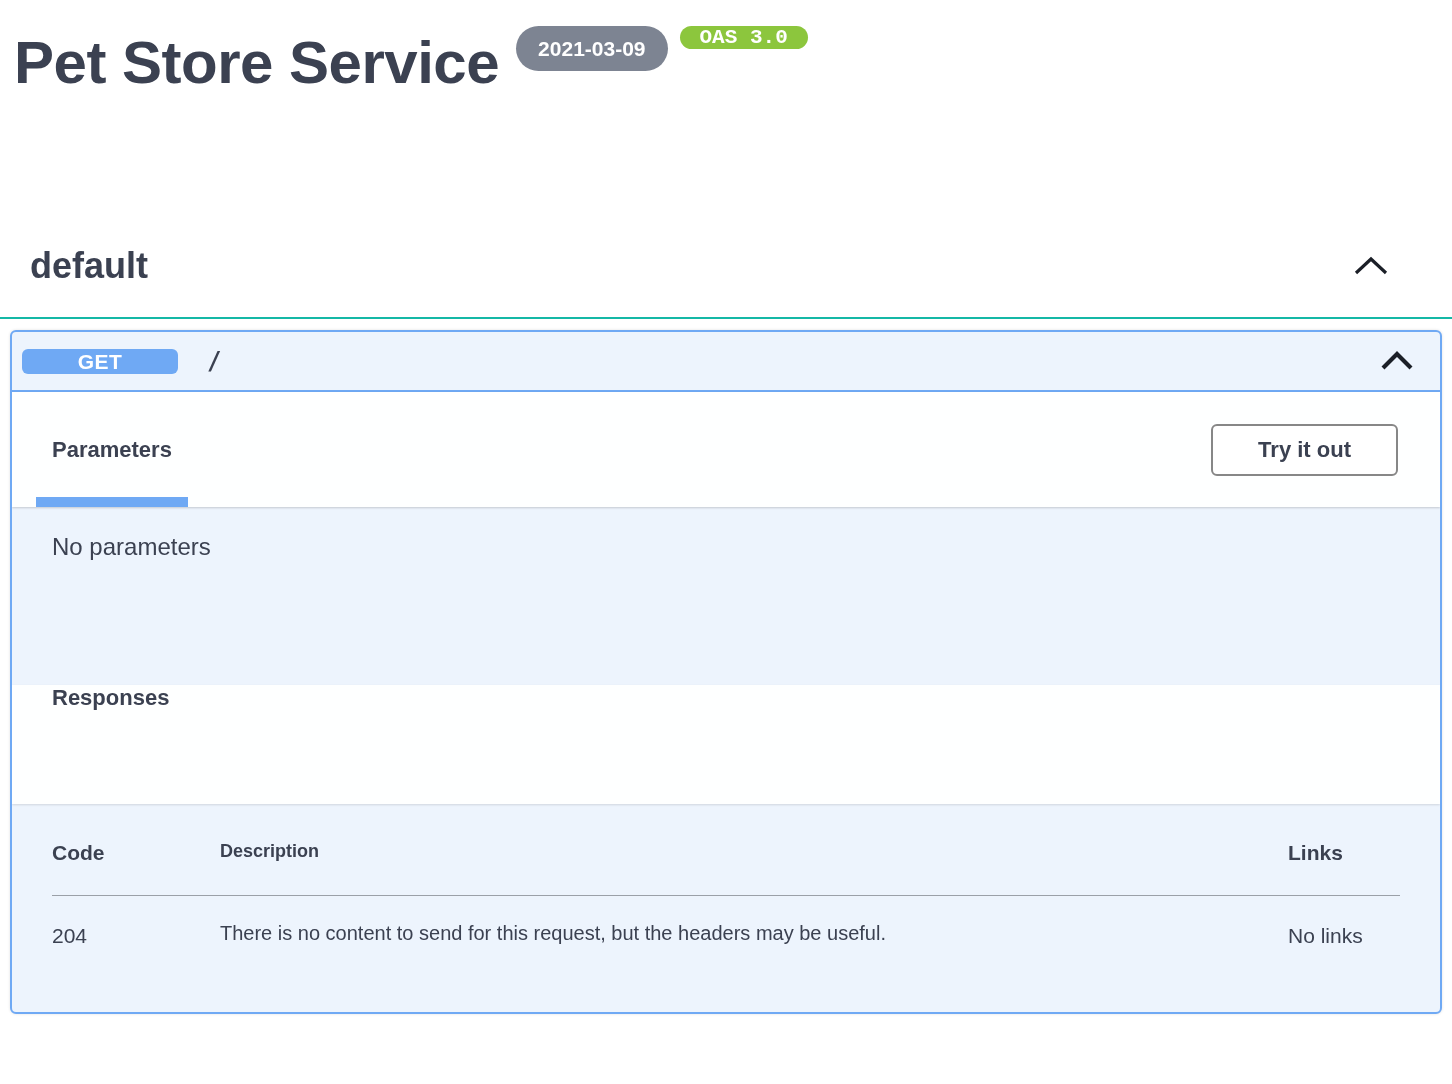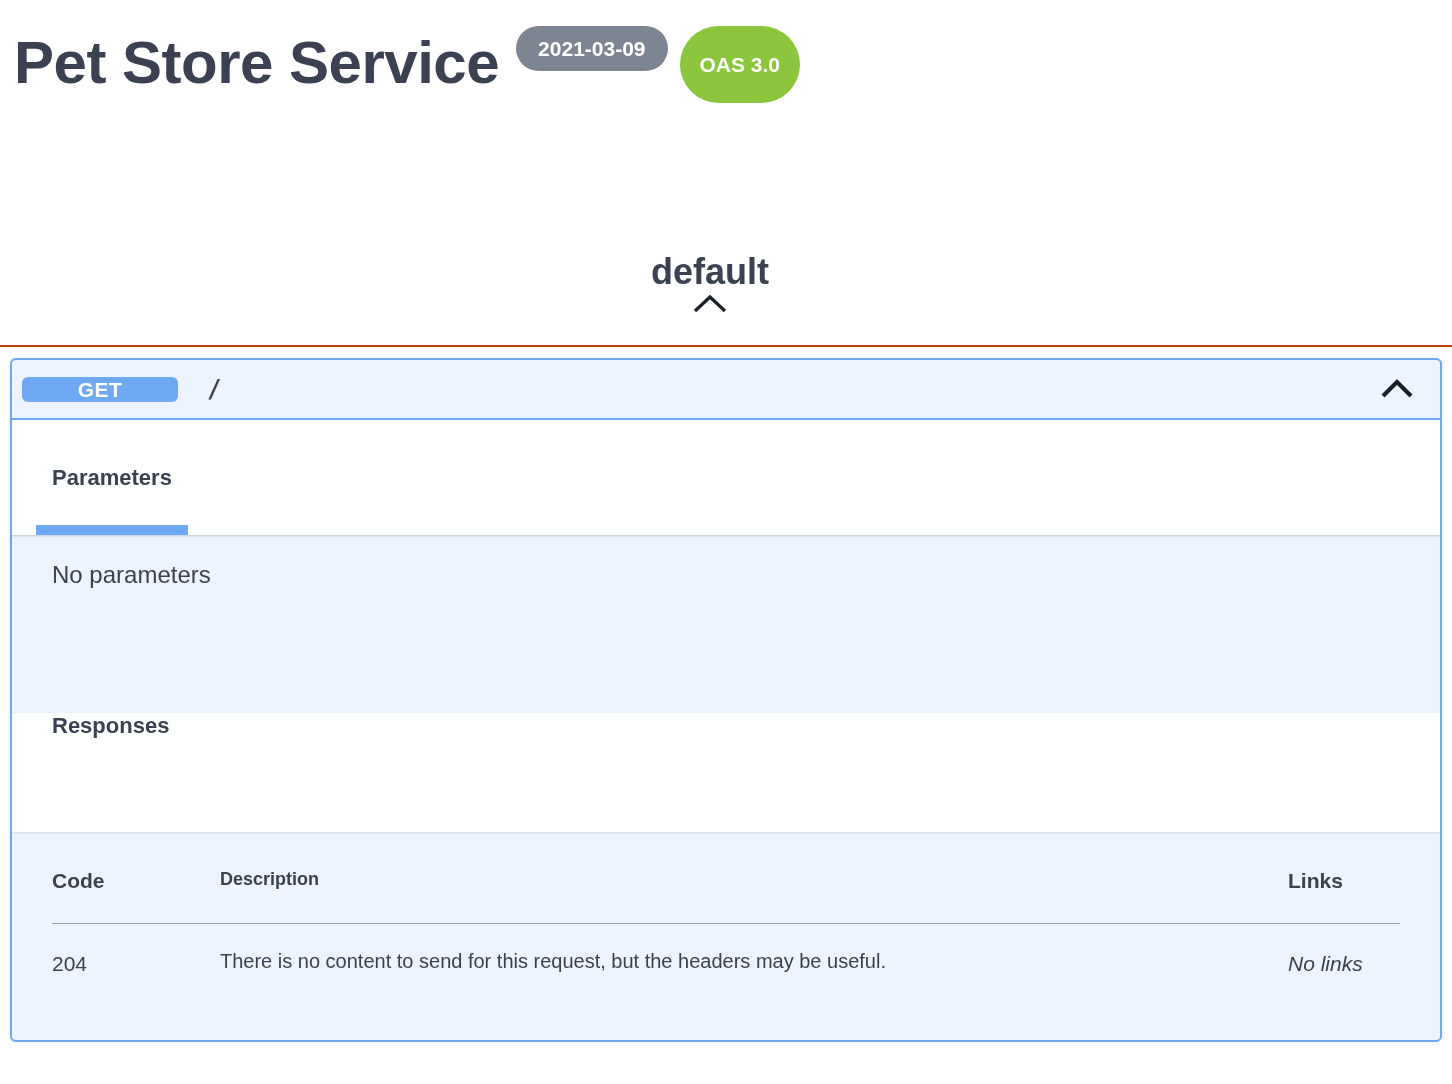--- a/index.html
+++ b/index.html
@@ -35,32 +35,31 @@
     margin-top: -2px;
     font-size: 21px;
     font-weight: 700;
     color: #ffffff;
     border-radius: 50px;
     padding: 12px 22px;
     line-height: 1;
     letter-spacing: 0;
   }
   .badge-version { background: var(--version-gray); margin-left: 17px; }
-  .badge-oas { background: var(--oas-green); margin-left: 12px; padding: 28px 20px; }
+  .badge-oas { background: var(--oas-green); margin-left: 12px; padding: 1px 20px; font-family: Liberation Mono, monospace; }
 
   
   .tag-header {
     margin-top: 148px;
     padding: 0 62px 30px 30px;
     display: flex;
     align-items: center;
     justify-content: space-between;
-    border-bottom: 2px solid #c2410c;
-    cursor: pointer;
-    flex-direction: column;
+    border-bottom: 2px solid #14b8a6;
+    cursor: pointer;
   }
   .tag-header h3 {
     margin: 0;
     font-size: 36px;
     font-weight: 700;
     color: var(--text-dark);
   }
   .chevron { display: block; }
 
   
@@ -182,21 +181,21 @@
   .responses-table th.th-code, .responses-table th.th-links { font-size: 21px; }
   .responses-table th.th-desc { font-size: 18px; }
   .responses-table td {
     padding: 28px 0 34px;
     vertical-align: top;
     font-size: 21px;
     color: var(--text-dark);
     margin-top: 18px;
   }
   .responses-table td.td-desc { font-size: 20px; padding-top: 26px; }
-  .responses-table td.td-links { font-style: italic; }
+  .responses-table td.td-links { }
 </style>
 </head>
 <body>
 
 <header class="info">
   <h1><span>Pet Store Service</span><span class="badge badge-version">2021-03-09</span><span class="badge badge-oas">OAS 3.0</span></h1>
 </header>
 
 <section>
   <div class="tag-header">
@@ -217,20 +216,21 @@
           <polyline points="4,18 18,4 32,18" fill="none" stroke="#1b1f27" stroke-width="4.2"></polyline>
         </svg>
       </span>
     </div>
 
     <div class="opblock-body">
       <div class="tab-header">
         <div class="tab-item active">
           <span>Parameters</span>
         </div>
+        <button class="try-out-btn">Try it out</button>
       </div>
 
       <div class="params-body">
         <div>No parameters</div>
       </div>
 
       <div class="responses-header">
         <h4>Responses</h4>
       </div>
 

